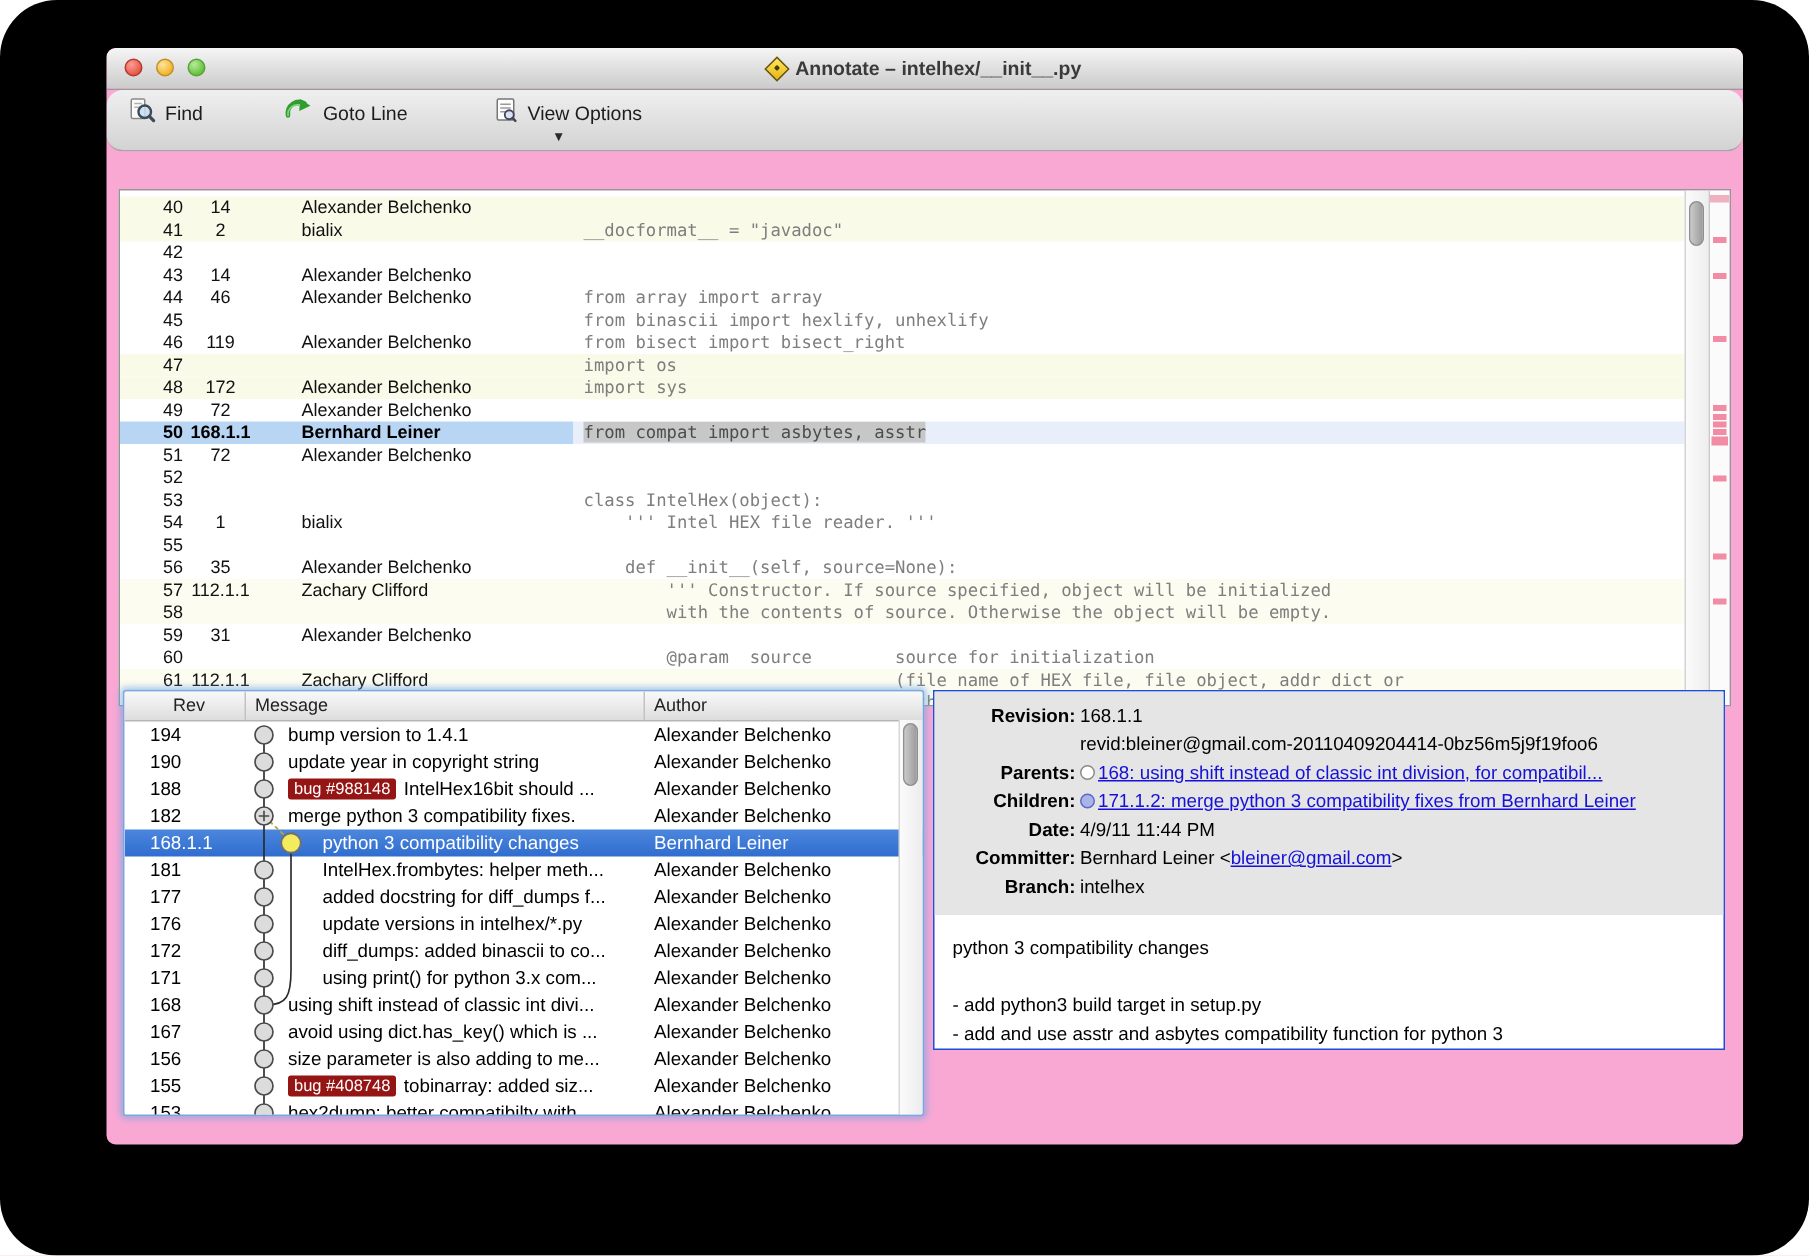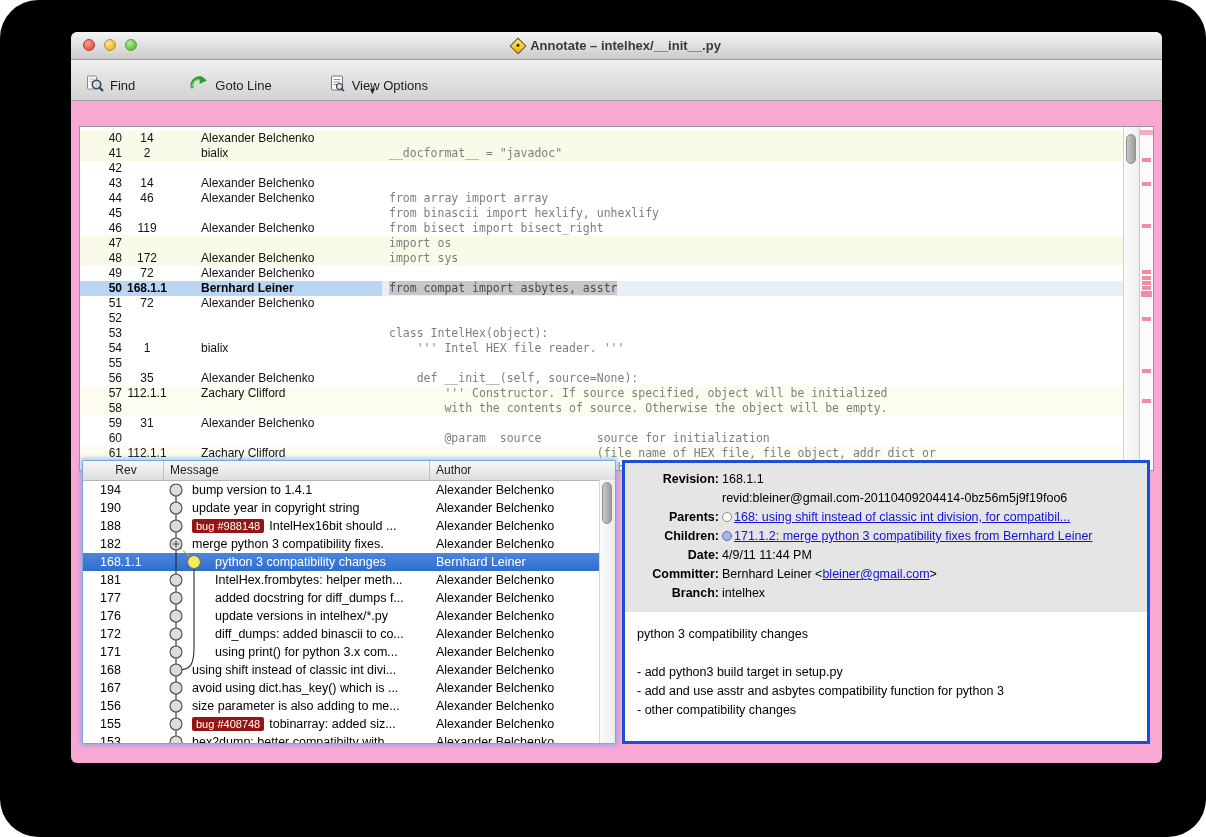--- a/index.html
+++ b/index.html
@@ -13,21 +13,21 @@
   .lights{position:absolute;left:12px;top:7px;display:flex;gap:9px;}
   .light{width:12px;height:12px;border-radius:50%;}
   .light.red{background:radial-gradient(circle at 35% 30%,#fb9d94,#e9594c 70%);border:1px solid #b33a30;box-sizing:border-box;}
   .light.yellow{background:radial-gradient(circle at 35% 30%,#fde4a0,#f3b62e 70%);border:1px solid #c08e22;box-sizing:border-box;}
   .light.green{background:radial-gradient(circle at 35% 30%,#b6eb9e,#68c33f 70%);border:1px solid #59a336;box-sizing:border-box;}
   .title{display:flex;align-items:center;gap:6px;font-size:13px;font-weight:bold;color:#3a3a3a;}
   .diamond{width:10px;height:10px;background:linear-gradient(135deg,#ffe95e,#e8b414);border:1px solid #6b5500;transform:rotate(45deg);position:relative;}
   .diamond:after{content:"";position:absolute;left:3px;top:3px;width:3px;height:3px;background:#4a3b00;border-radius:1px;}
   
   .toolbar{height:40px;background:linear-gradient(#efefef,#d3d3d3);border-bottom:1px solid #a6a6a6;position:relative;
-           display:flex;align-items:flex-end;}
+           display:flex;align-items:flex-start;border-radius:11px;}
   .tbtn{display:flex;align-items:center;gap:6px;font-size:13px;color:#1c1c1c;padding:4px 6px;border-radius:4px;cursor:default;}
   .tbtn.find{margin-left:8px;}
   .tbtn.goto{margin-left:42px;}
   .tbtn.viewopts{margin-left:44px;}
   .chevron{position:absolute;left:297px;top:26px;font-size:9px;color:#2a2a2a;}
   
   .panel-annotate{position:absolute;left:8px;top:94px;width:1075px;height:345px;background:#fff;border:1px solid #969696;
                   box-sizing:border-box;display:flex;overflow:hidden;}
   .arows{flex:1;padding-top:4px;overflow:hidden;}
   .arow{display:flex;height:15px;line-height:15px;white-space:nowrap;}
@@ -61,21 +61,21 @@
   .lrow .c-rev{width:81px;flex:none;padding-left:17px;box-sizing:border-box;}
   .lrow .c-msg{width:266px;flex:none;padding-left:28px;box-sizing:border-box;overflow:hidden;display:flex;align-items:center;gap:5px;}
   .lrow.indent .c-msg{padding-left:51px;}
   .lrow .c-auth{flex:1;padding-left:6px;overflow:hidden;margin-right:15px;}
   .lrow.sel{background:linear-gradient(#4c86dd,#2f6dcf);color:#fff;}
   .bug{background:#951414;color:#fff;font-size:11px;padding:0 4px;border-radius:2px;line-height:14px;flex:none;}
   .graph{position:absolute;left:81px;top:0;width:62px;height:270px;pointer-events:none;}
   .logscroll{position:absolute;right:0;top:19px;bottom:0;width:15px;background:linear-gradient(to right,#fbfbfb,#ececec);border-left:1px solid #d8d8d8;}
   .logthumb{position:absolute;left:2px;top:2px;width:10px;height:42px;border-radius:5px;background:linear-gradient(to right,#c9c9c9,#9c9c9c);border:1px solid #8f8f8f;box-sizing:border-box;}
   
-  .panel-details{position:absolute;left:551px;top:428px;width:528px;height:284px;background:#fff;border:3px solid #1d4ed8;box-sizing:border-box;overflow:hidden;}
+  .panel-details{position:absolute;left:551px;top:428px;width:528px;height:240px;background:#fff;border:1px solid #1d4ed8;box-sizing:border-box;overflow:hidden;}
   .dinfo{background:#e5e5e5;padding:7px 8px 9px 4px;font-size:12.5px;line-height:19px;}
   .drow{display:flex;}
   .dlabel{width:90px;flex:none;text-align:right;font-weight:bold;color:#000;}
   .dvalue{flex:1;padding-left:3px;color:#000;white-space:nowrap;overflow:hidden;}
   a.link{color:#1511d8;text-decoration:underline;}
   .pcircle,.ccircle{display:inline-block;width:8px;height:8px;border-radius:50%;margin-right:2px;vertical-align:-1px;box-sizing:content-box;}
   .pcircle{background:#fff;border:1.5px solid #8a8a8a;}
   .ccircle{background:#aab4e8;border:1.5px solid #5a6ac8;}
   .dmsg{padding:13px 12px;font-size:12.5px;line-height:19px;color:#000;white-space:pre-wrap;}
 </style>

